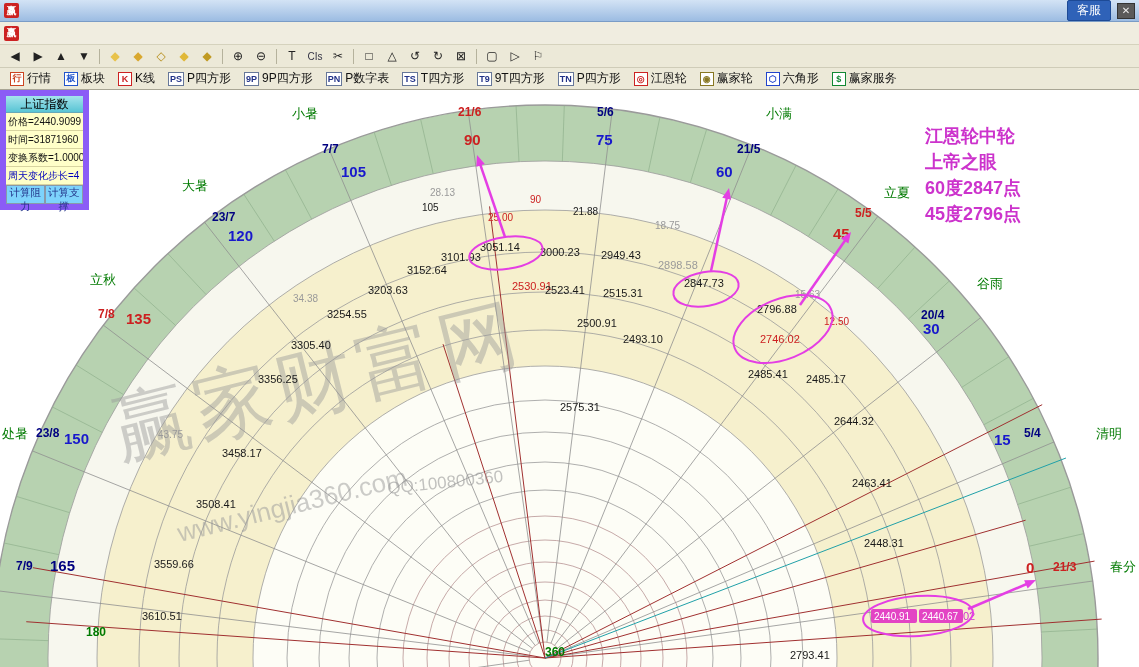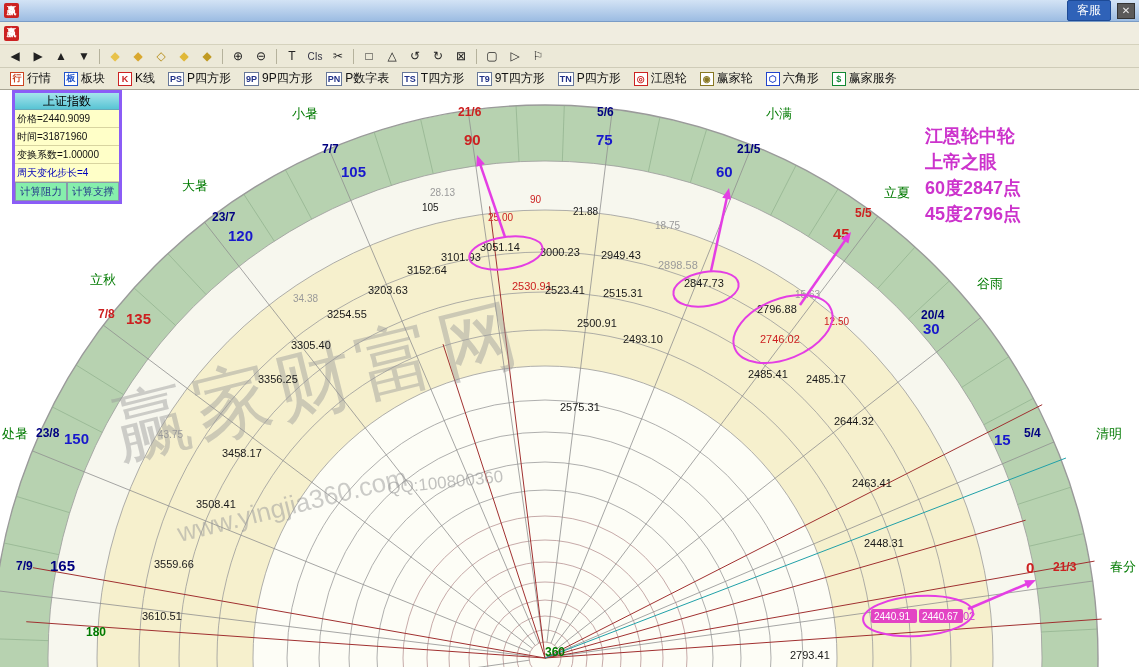--- a/index.html
+++ b/index.html
@@ -35,27 +35,27 @@
     padding:0 4px;font-size:12px;gap:1px;flex:0 0 22px}
   .tb2{display:flex;align-items:center;gap:3px;padding:1px 5px;border:1px solid transparent;background:transparent;
     font-size:12px;color:#111;cursor:pointer}
   .badge{min-width:14px;height:14px;font-size:9px;font-weight:bold;color:#223388;background:#ffffff;
     border:1px solid #667799;display:flex;align-items:center;justify-content:center;padding:0 1px}
   
   .main{flex:1;position:relative}
   .chart{position:absolute;inset:0;background:#fff}
   svg{position:absolute;left:0;top:0}
   
-  .panel{position:absolute;left:12px;top:0;width:110px;border:3px solid #8b5cf6;background:#fff;font-size:11px;z-index:5}
+  .panel{position:absolute;left:0;top:0;width:89px;border:6px solid #8b5cf6;background:#fff;font-size:11px;z-index:5}
   .panel-title{background:linear-gradient(#a5e4ec,#58c4d4);text-align:center;height:17px;line-height:17px;
     font-size:12px;color:#000;border-bottom:1px solid #66a8b8}
   .panel-row{background:#ffffc8;border-bottom:1px solid #d8d4a0;height:18px;line-height:18px;padding-left:2px;
     white-space:nowrap;font-size:10px;color:#111;overflow:hidden}
   .panel-btns{display:flex}
-  .panel-btns button{flex:1;font-size:10.5px;background:#86efac;border:1px solid #8899aa;color:#223388;
+  .panel-btns button{flex:1;font-size:10.5px;background:#7dd3fc;border:1px solid #8899aa;color:#223388;
     height:19px;padding:0;cursor:pointer}
 </style>
 </head>
 <body>
 
 <div class="app">
 
   <div class="titlebar">
     <span class="app-icon">赢</span>
     <span class="spacer"></span>

